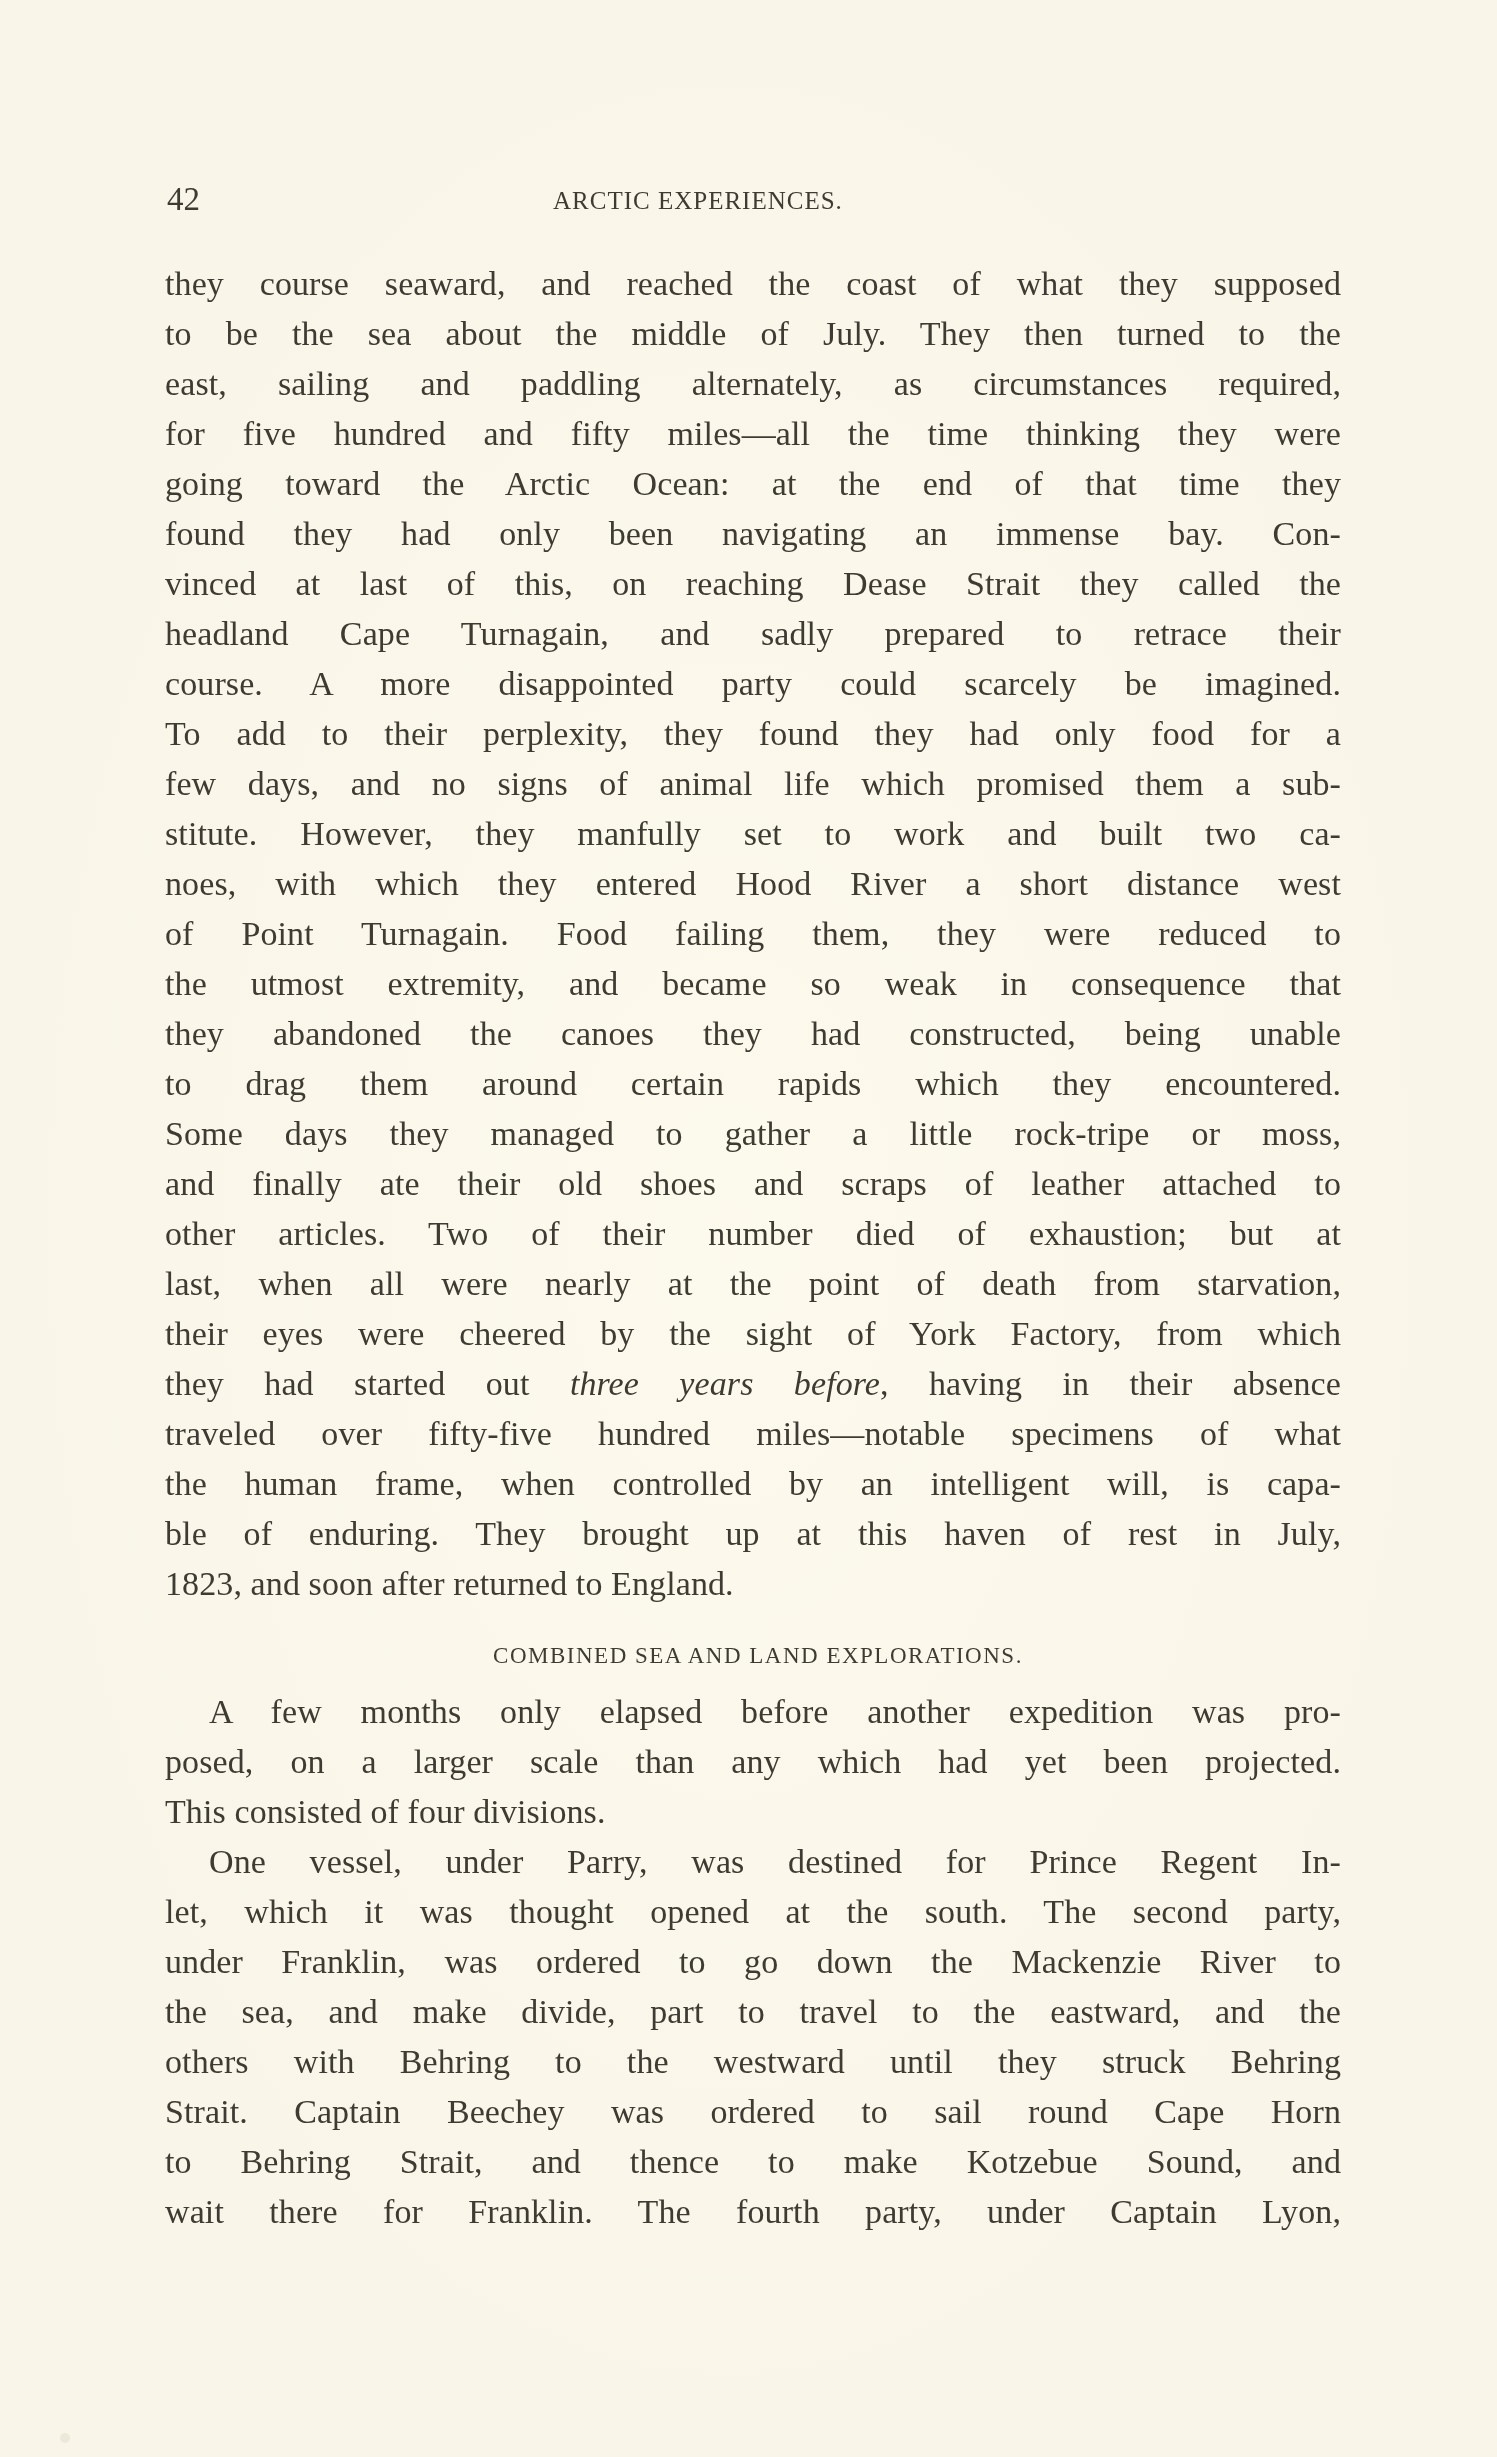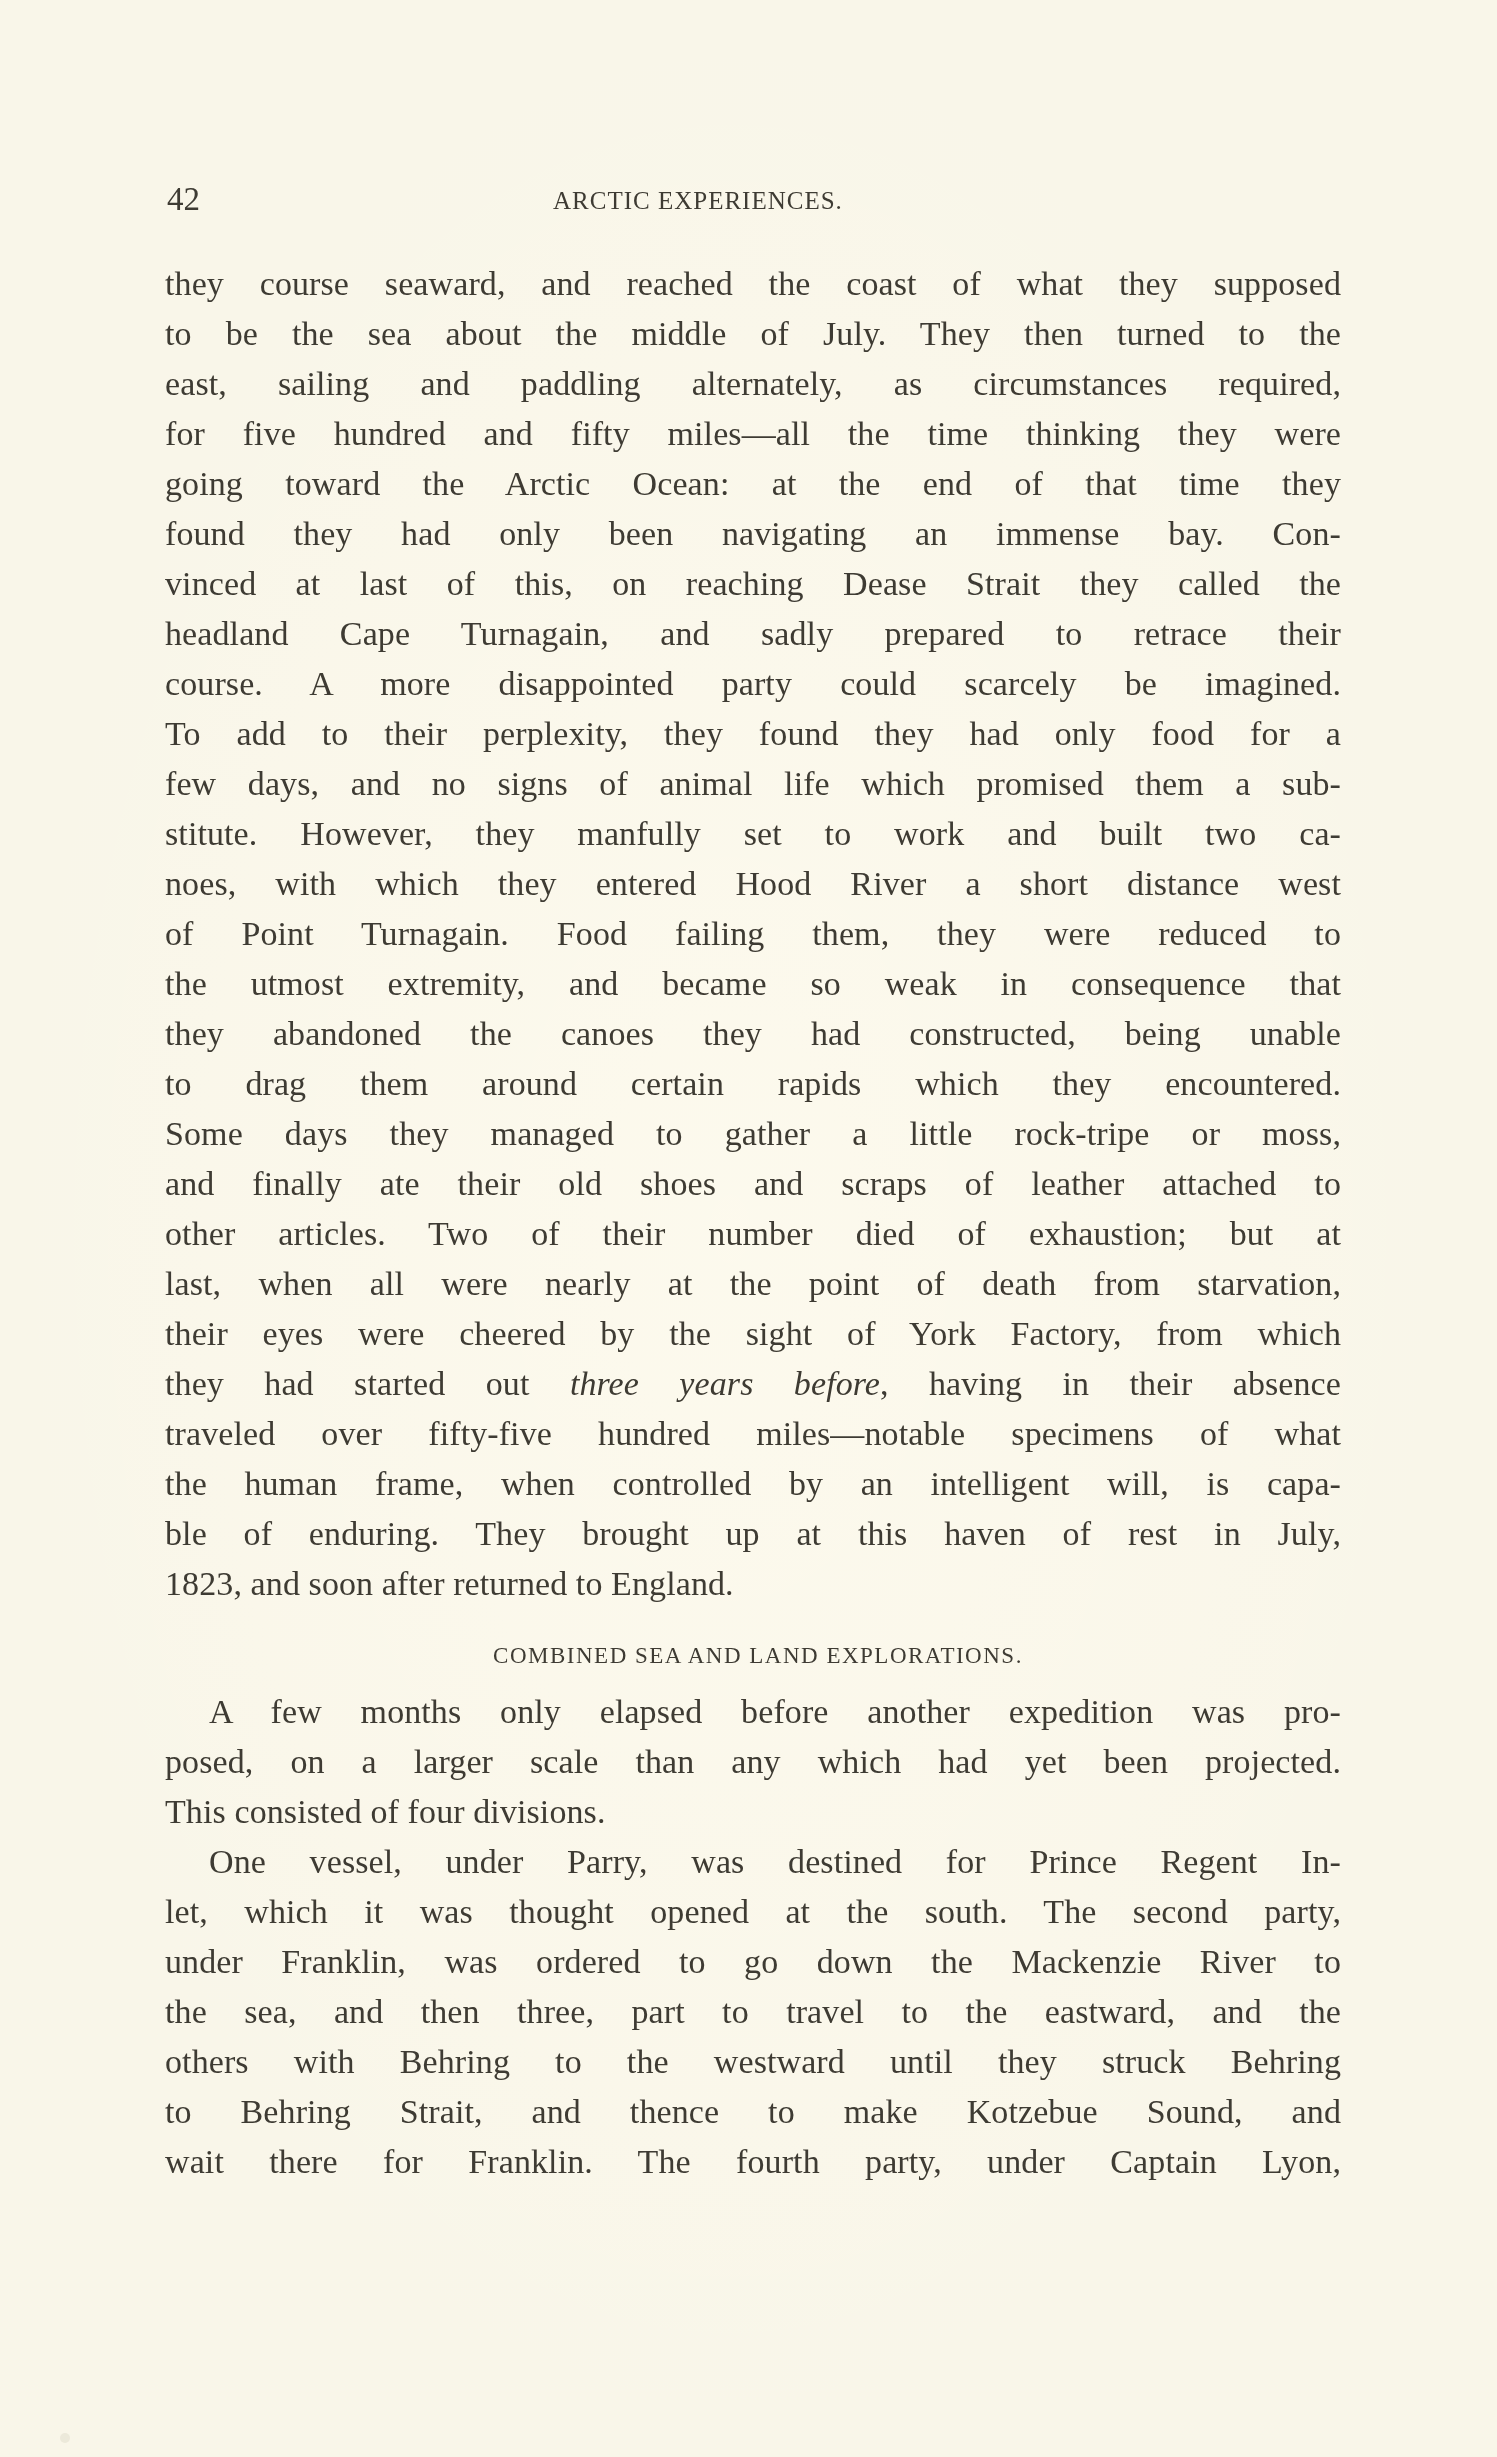--- a/index.html
+++ b/index.html
@@ -140,22 +140,23 @@
     <div>
       <span class="line indent">A few months only elapsed before another expedition was pro-</span>
       <span class="line">posed, on a larger scale than any which had yet been projected.</span>
       <span class="line last">This consisted of four divisions.</span>
     </div>
 
     <div>
       <span class="line indent">One vessel, under Parry, was destined for Prince Regent In-</span>
       <span class="line">let, which it was thought opened at the south.  The second party,</span>
       <span class="line">under Franklin, was ordered to go down the Mackenzie River to</span>
-      <span class="line">the sea, and then three, part to travel to the eastward, and the</span>
+      <span class="line">the sea, and make divide, part to travel to the eastward, and the</span>
       <span class="line">others with Behring to the westward until they struck Behring</span>
+      <span class="line">Strait.  Captain Beechey was ordered to sail round Cape Horn</span>
       <span class="line">to Behring Strait, and thence to make Kotzebue Sound, and</span>
       <span class="line">wait there for Franklin.  The fourth party, under Captain Lyon,</span>
     </div>
 
   </div>
 
   <div class="stain"></div>
 </div>
 
 

